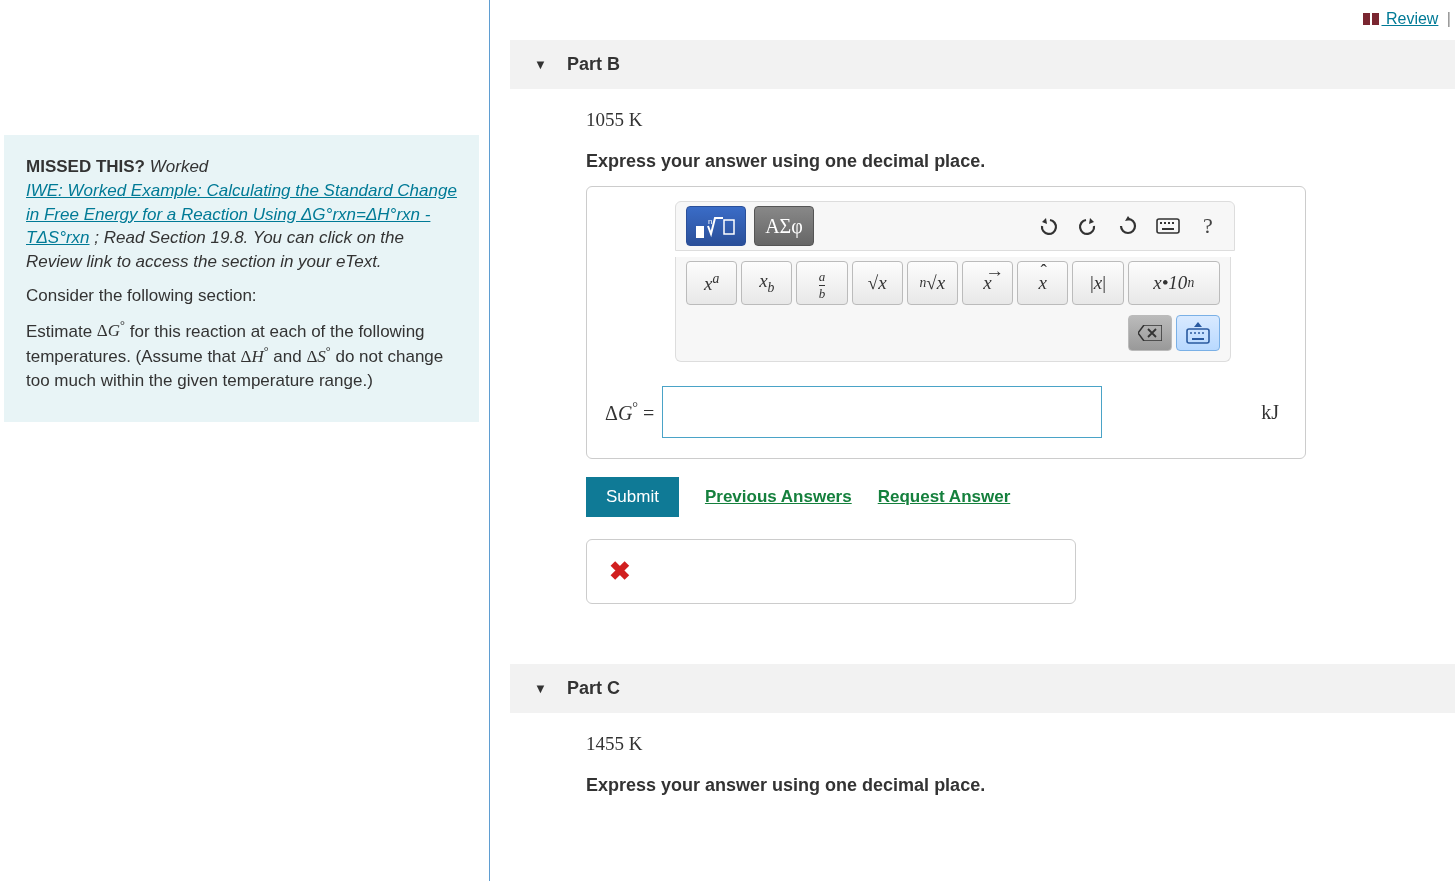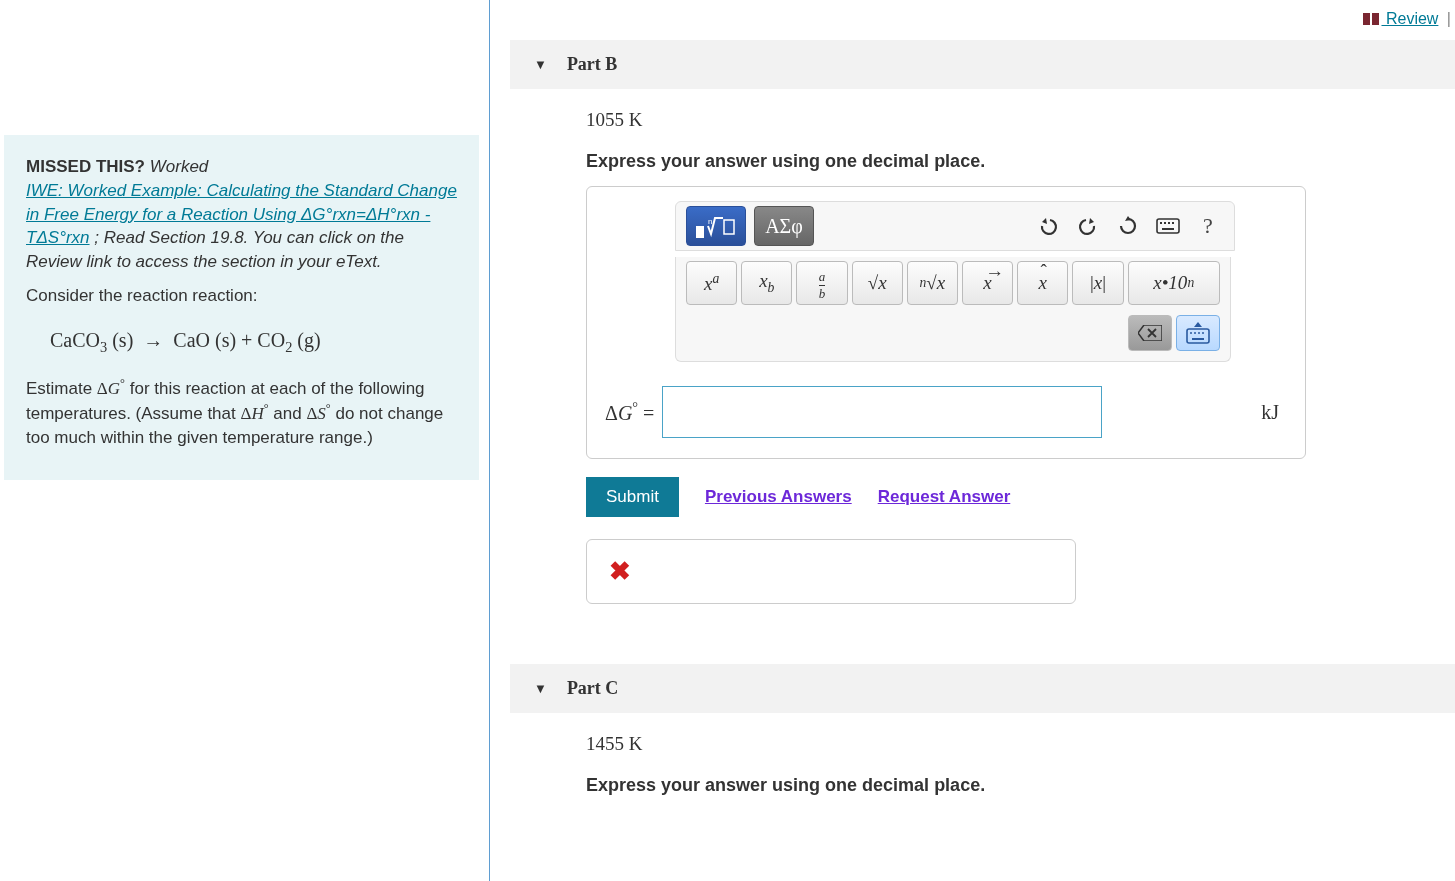--- a/index.html
+++ b/index.html
@@ -64,21 +64,21 @@
     background: #f2f2f2;
     padding: 14px 24px;
     display: flex;
     align-items: center;
     gap: 20px;
     margin-top: 40px;
   }
   .part-header .tri {
     font-size: 13px;
   }
-  .part-header .title { font-weight: bold; font-size: 18px; font-family: Liberation Serif, serif; }
+  .part-header .title { font-weight: bold; font-size: 18px; }
   .part-body { padding: 20px 0 20px 76px; }
   .temp-line { font-family: "Times New Roman", serif; font-size: 19px; margin-bottom: 20px; }
   .instr { font-weight: bold; font-size: 18px; margin-bottom: 14px; }
 
   .answer-block {
     border: 1px solid #ccc;
     border-radius: 6px;
     width: 720px;
     padding: 14px 18px 20px;
     background: #fff;
@@ -157,21 +157,21 @@
     border: 1px solid #4aa3c7;
     font-size: 18px; padding: 0 10px;
   }
   .answer-row .unit { font-family:"Times New Roman",serif; font-size:20px; margin-left:auto; padding-right:8px;}
 
   .action-row { margin-top: 18px; display:flex; align-items:center; gap:26px; }
   .submit-btn {
     background:#0f7a96; color:#ffffff; border:none;
     padding: 10px 20px; font-size:17px; cursor:pointer;
   }
-  .link-a { color:#6d28d9; text-decoration:underline; font-weight:bold; font-size:17px; cursor:pointer;}
+  .link-a { color:#15803d; text-decoration:underline; font-weight:bold; font-size:17px; cursor:pointer;}
 
   .feedback {
     margin-top: 22px;
     border:1px solid #ccc; border-radius:6px;
     padding: 16px 22px;
     display:flex; align-items:center; gap:20px;
     width: 490px;
   }
   .feedback .x { color:#d11f1f; font-size:26px; font-weight:bold;}
   .feedback .msg { font-weight:bold; font-size:18px;}
@@ -180,24 +180,21 @@
 <body>
 
 <div class="left-col">
   <div class="hint-box">
     <div>
       <span class="missed">MISSED THIS?</span>
       <span class="watch">Worked</span>
     </div>
     <a href="#" class="iwe">IWE: Worked Example: Calculating the Standard Change in Free Energy for a Reaction Using ΔG°rxn=ΔH°rxn - TΔS°rxn</a>
     <span class="read">; Read Section 19.8. You can click on the Review link to access the section in your eText.</span>
-    <p>Consider the reaction reaction:</p>
-    <div class="reaction">
-      CaCO<span class="sub">3</span> (s) &nbsp;→&nbsp; CaO (s) + CO<span class="sub">2</span> (g)
-    </div>
+    <p>Consider the following section:</p>
     <p>
       <span>Estimate </span><span class="deltaG">Δ<i>G</i><span class="sup">°</span></span><span> for this reaction at each of the following temperatures. (Assume that </span><span class="deltaH">Δ<i>H</i><span class="sup">°</span></span><span> and </span><span class="deltaS">Δ<i>S</i><span class="sup">°</span></span><span> do not change too much within the given temperature range.)</span>
     </p>
   </div>
 </div>
 
 <div class="right-col">
   <div class="top-links">
     <a href="#">
       <span class="review-icon">

